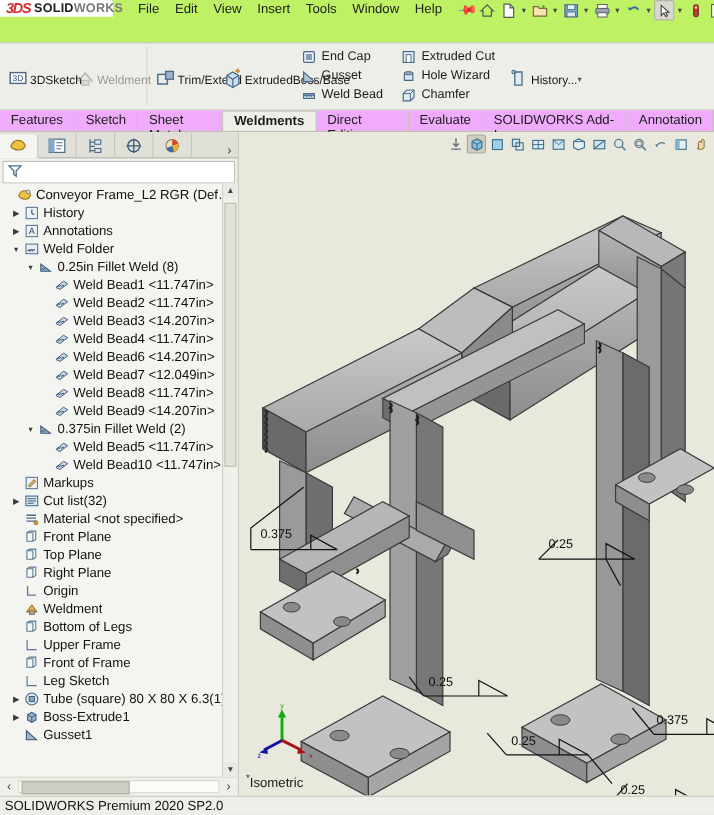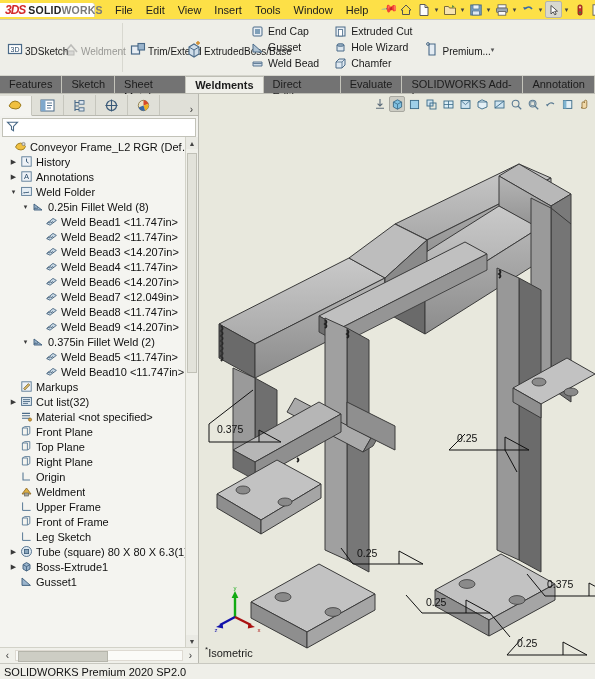--- a/index.html
+++ b/index.html
@@ -7,21 +7,21 @@
     width: 595px; height: 679px;
     font-family: "Liberation Sans", sans-serif;
     font-size: 11px;
     overflow: hidden;
     background: #e9e9e1;
   }
   .app { position: relative; width: 595px; height: 679px; display: flex; flex-direction: column; }
 
   
   .titlebar {
-    height: 20px; background: #fde047; display: flex; align-items: center;
+    height: 36px; background: #bef264; display: flex; align-items: flex-start;
     border-bottom: 1px solid #c8c8c0; position: relative;
   }
   .logo-tab {
     width: 95px; background: #fff; display: flex; align-items: center;
     padding-left: 5px; border-right: 1px solid #d0d0c8;
     border-top-right-radius: 3px;
   }
   .logo-3ds { color: #d32b2b; font-weight: bold; font-size: 12px; letter-spacing: -1px; font-style: italic; }
   .logo-sw { font-size: 10.5px; font-weight: bold; letter-spacing: .2px; margin-left: 3px;}
   .logo-sw .sld { color: #222; }
@@ -52,21 +52,21 @@
   .rlist { display: flex; flex-direction: column; justify-content: center; padding: 2px 4px; }
   .rrow { display: flex; align-items: flex-start; gap: 4px; padding: 1px 3px; height: 16px; cursor: default; }
   .rrow .lbl { font-size: 10.5px; color: #1a1a1a; }
   .rsm { width: 14px; height: 14px; display:flex; align-items:center; justify-content:center;}
   .rcaret { font-size: 7px; color: #555; text-align:center; }
 
   
   .tabbar { height: 18px; background: #ddddd5; display: flex; align-items: flex-end; border-bottom: 1px solid #bdbdb4; }
   .tab {
     padding: 2px 9px 2px 9px; font-size: 11px; height: 17px; line-height: 13px;
-    border-right: 1px solid #c4c4bb; color: #1c1c1c; cursor: default; background: #737373;
+    border-right: 1px solid #c4c4bb; color: #1c1c1c; cursor: default; background: #f0abfc;
   }
   .tab.active { background: #efefe9; font-weight: bold; border-top: 1px solid #bdbdb4; }
 
   
   .body { flex: 1; display: flex; position: relative; overflow: hidden; }
 
   
   .fmgr { width: 199px; background: #f2f2ee; display: flex; flex-direction: column; border-right: 1px solid #b8b8b0; position: relative; }
   .fmtabs { height: 22px; background: #e0e0d8; display: flex; align-items: flex-end; border-bottom: 1px solid #b9b9b0; }
   .fmtab { width: 32px; height: 20px; display: flex; align-items: center; justify-content: center; border-right: 1px solid #c6c6bd; cursor: default; }
@@ -293,21 +293,21 @@
       </div>
     </div>
     <div class="rgroup">
       <div class="rbig">
         <div class="ricon">
             <svg width="20" height="20" viewBox="0 0 20 20">
               <path d="M7 4 h6 v11 h-6 z" fill="#e4ecf3" stroke="#4a6a88" stroke-width="1.1"></path>
               <circle cx="6" cy="4" r="1.4" fill="none" stroke="#4a6a88" stroke-width="1"></circle>
             </svg>
           </div>
-        <div class="lbl">Premium...</div>
+        <div class="lbl">History...</div>
         <div class="rcaret">▾</div>
       </div>
     </div>
   </div>
 
   <div class="tabbar">
     <div class="tab">Features</div>
     <div class="tab">Sketch</div>
     <div class="tab">Sheet Metal</div>
     <div class="tab active">Weldments</div>
@@ -581,20 +581,28 @@
           <span class="tlabel">Origin</span>
         </div>
         <div class="tnode" style="padding-left:19px">
           <span class="ticon">
               <svg width="13" height="13" viewBox="0 0 13 13">
                 <path d="M2 9 L6.5 3 L11 9 Z" fill="#e0b040" stroke="#8a6420" stroke-width=".8"></path>
                 <rect x="4.6" y="8" width="4" height="3" fill="#a8a8a0" stroke="#6a6a60" stroke-width=".7"></rect>
               </svg>
             </span>
           <span class="tlabel">Weldment</span>
+        </div>
+        <div class="tnode" style="padding-left:19px">
+          <span class="ticon">
+              <svg width="13" height="13" viewBox="0 0 13 13">
+                <path d="M2.4 3 h5 v7 h-5z M2.4 3 l2.4-1.4 h5 v7 l-2.4 1.4" fill="none" stroke="#5a7a96" stroke-width=".9"></path>
+              </svg>
+            </span>
+          <span class="tlabel">Bottom of Legs</span>
         </div>
         <div class="tnode" style="padding-left:19px">
           <span class="ticon">
               <svg width="13" height="13" viewBox="0 0 13 13">
                 <path d="M2.6 2.4 v8 h8" fill="none" stroke="#5a7a96" stroke-width="1"></path>
               </svg>
             </span>
           <span class="tlabel">Upper Frame</span>
         </div>
         <div class="tnode" style="padding-left:19px">

